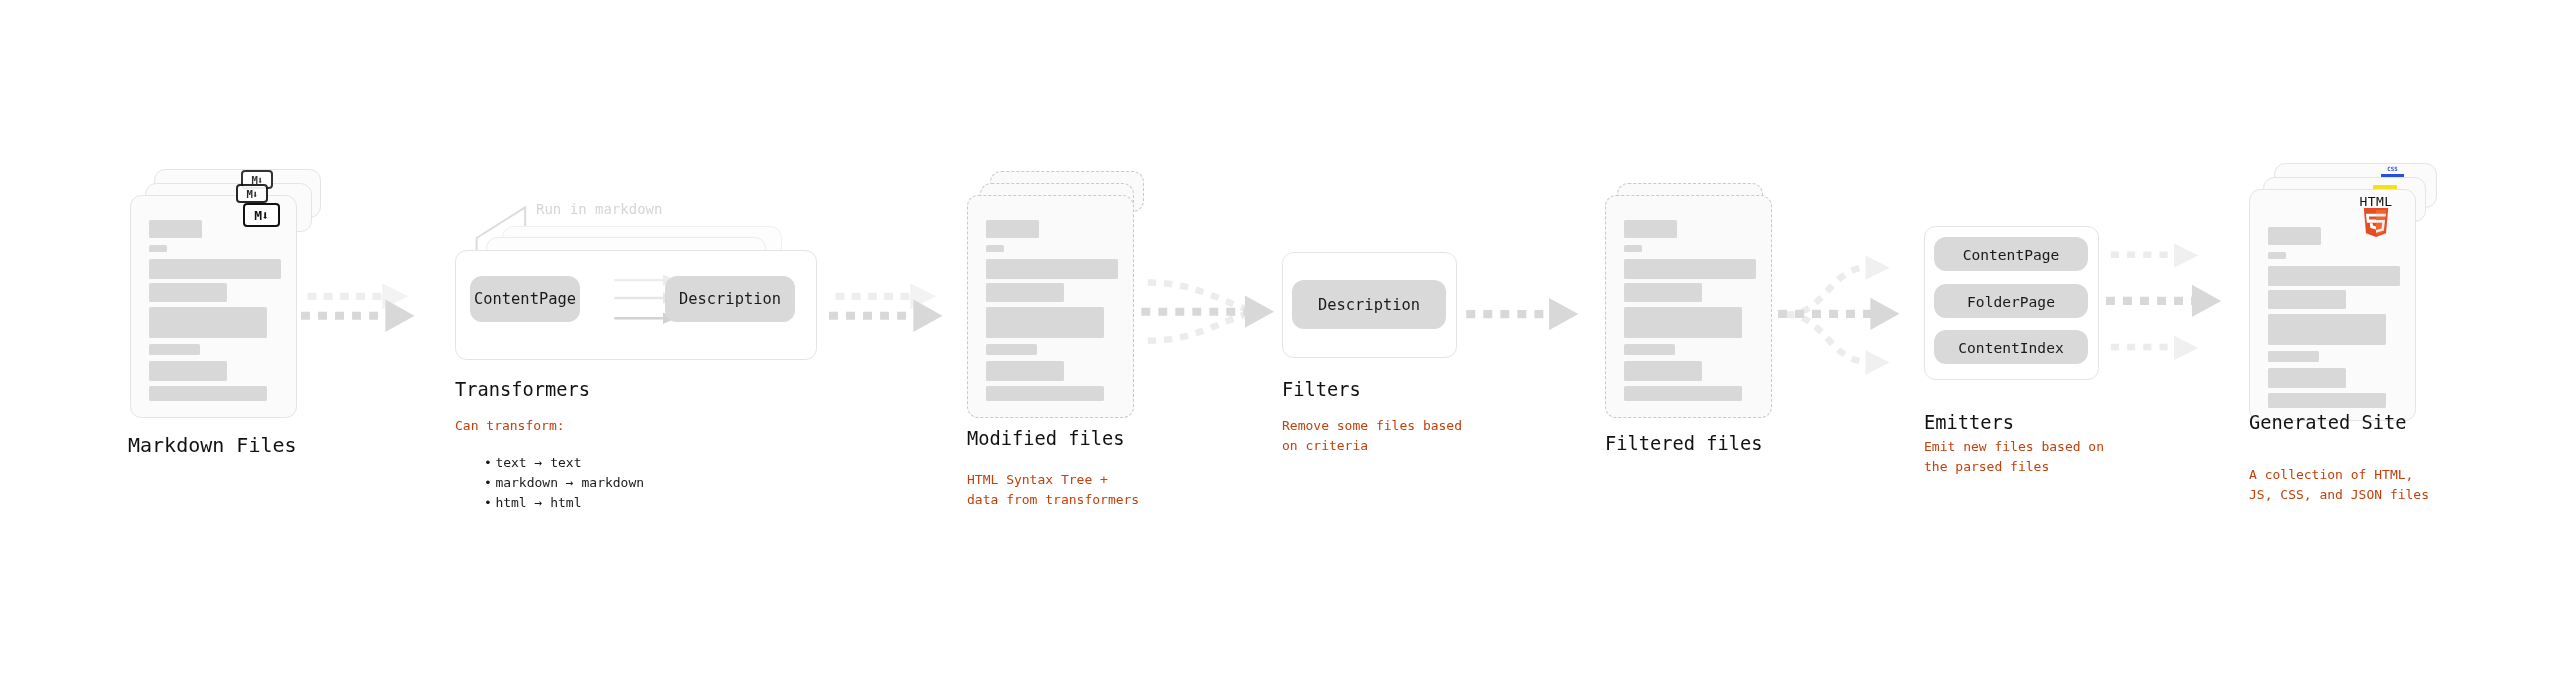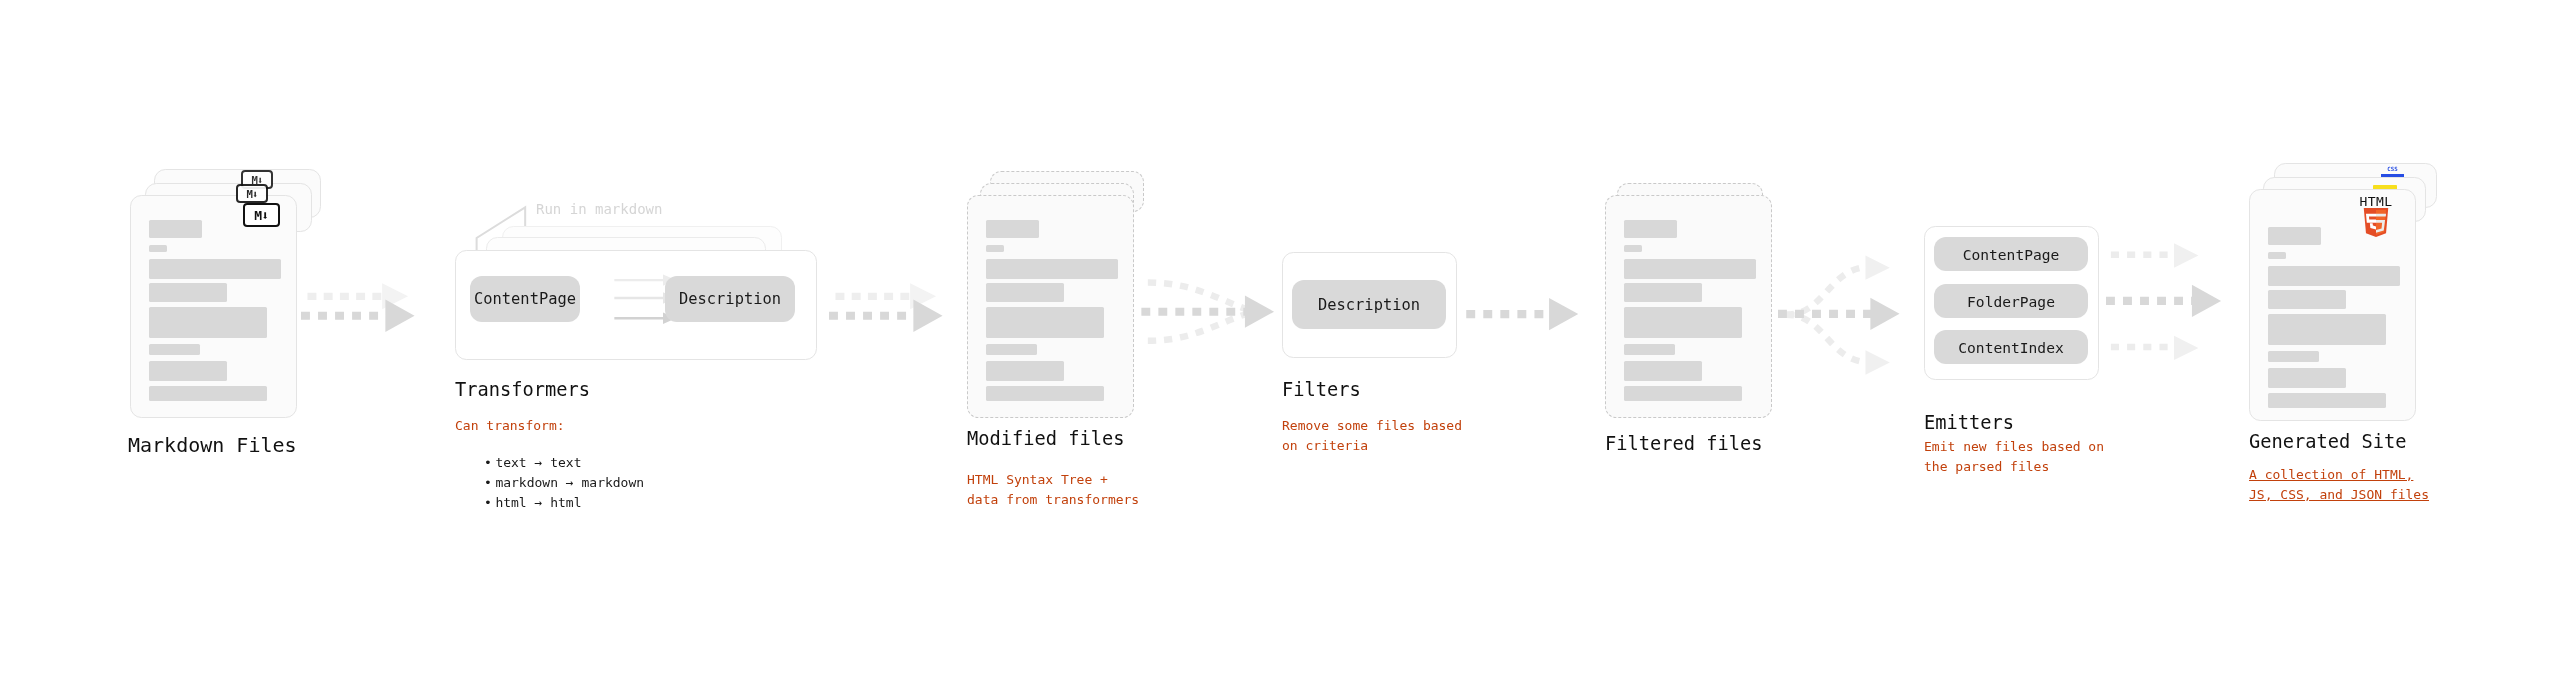--- a/index.html
+++ b/index.html
@@ -293,19 +293,19 @@
       <svg width="28" height="31" viewBox="0 0 34 38">
         <path d="M2,0 L32,0 L29.3,31 L17,35.5 L4.7,31 Z" fill="#e44d26"></path>
         <path d="M17,2.6 L17,33 L27,29.4 L29.3,2.6 Z" fill="#f16529"></path>
         <path d="M17,14 L8.7,14 L8.4,10.5 L17,10.5 L17,7.1 L4.7,7.1 L5.7,18 L17,18 Z" fill="#fff"></path>
         <path d="M17,22.6 L13.2,21.6 L12.9,18.6 L9.5,18.6 L10.1,24.6 L17,26.5 Z" fill="#fff"></path>
         <path d="M17,18 L24.5,18 L23.8,25 L17,26.9 L17,30.3 L26.5,27.7 L28.1,14.6 L17,14.6 Z" fill="#ebebeb"></path>
         <path d="M17,10.5 L17,7.1 L29.3,7.1 L29,10.5 Z" fill="#ebebeb"></path>
       </svg>
     </div>
 
-    <div class="title" style="left:2249px;top:431px;font-size:18.7px;">Generated Site</div>
-    <div class="sub" style="left:2249px;top:465px;font-size:13px;text-decoration:underline;">A collection of HTML,
+    <div class="title" style="left:2249px;top:412px;font-size:18.7px;">Generated Site</div>
+    <div class="sub" style="left:2249px;top:465px;font-size:13px;">A collection of HTML,
 JS, CSS, and JSON files</div>
   </div>
 
 </div>
 
 
 </body></html>

